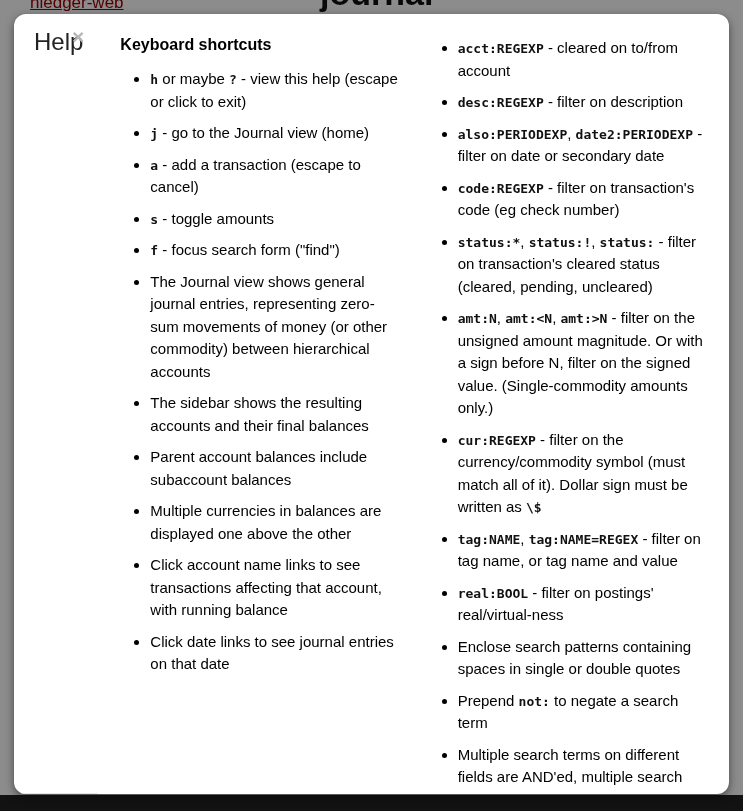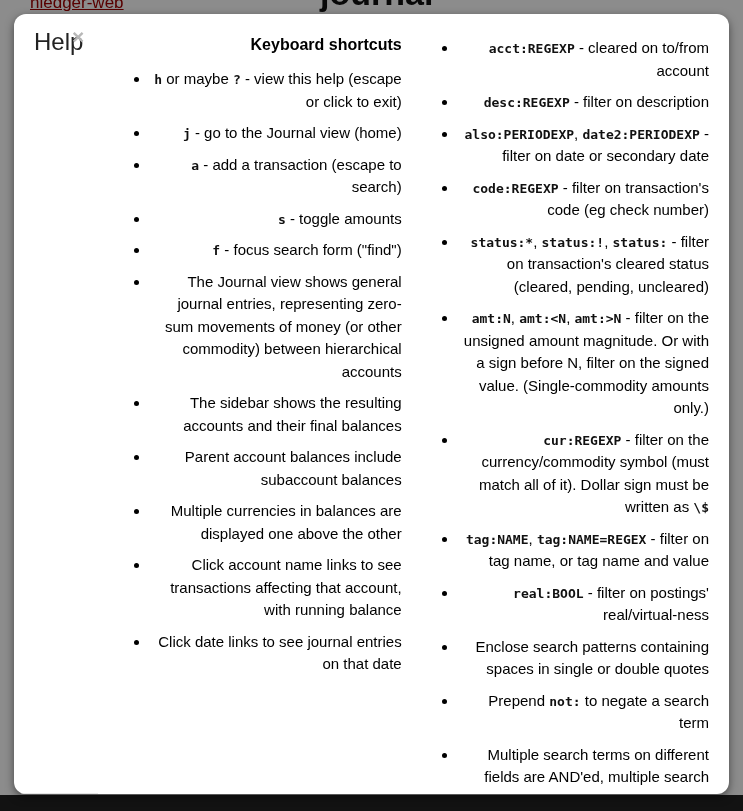--- a/index.html
+++ b/index.html
@@ -49,21 +49,21 @@
     font-size:21px; font-weight:bold; color:#b8b8b8; line-height:1;
     font-family:"Liberation Sans",sans-serif;
   }
 
   .modal-body {
     flex:1 1 auto;
     display:flex;
     padding:14px 8px 10px 8px;
     overflow:hidden;
   }
-  .col { width:50%; padding:0 12px;text-align:right; }
+  .col { width:50%; padding:0 12px; }
 
   .section-heading {
     font-size:16px; font-weight:bold; color:#000;
     margin:8px 0 14px 2px;
   }
   .section-heading.later { margin-top:26px; }
 
   ul.help-list {
     list-style:disc;
     margin:0 0 6px 0;
@@ -96,21 +96,21 @@
   <div class="modal-header">
     <div class="modal-title">Help</div>
     <button class="close-btn">×</button>
   </div>
   <div class="modal-body">
     <div class="col">
       <div class="section-heading">Keyboard shortcuts</div>
       <ul class="help-list">
           <li><code>h</code><span> or maybe </span><code>?</code><span> - view this help (escape or click to exit)</span></li>
           <li><code>j</code><span> - go to the Journal view (home)</span></li>
-          <li><code>a</code><span> - add a transaction (escape to search)</span></li>
+          <li><code>a</code><span> - add a transaction (escape to cancel)</span></li>
           <li><code>s</code><span> - toggle amounts</span></li>
           <li><code>f</code><span> - focus search form ("find")</span></li>
         </ul>
       <ul class="help-list">
           <li><span>The Journal view shows general journal entries, representing zero-sum movements of money (or other commodity) between hierarchical accounts</span></li>
           <li><span>The sidebar shows the resulting accounts and their final balances</span></li>
           <li><span>Parent account balances include subaccount balances</span></li>
           <li><span>Multiple currencies in balances are displayed one above the other</span></li>
           <li><span>Click account name links to see transactions affecting that account, with running balance</span></li>
           <li><span>Click date links to see journal entries on that date</span></li>

